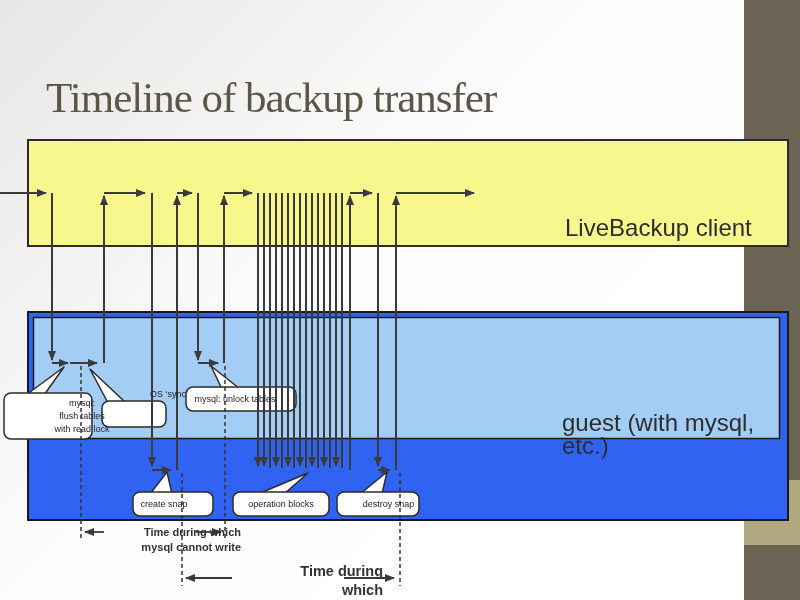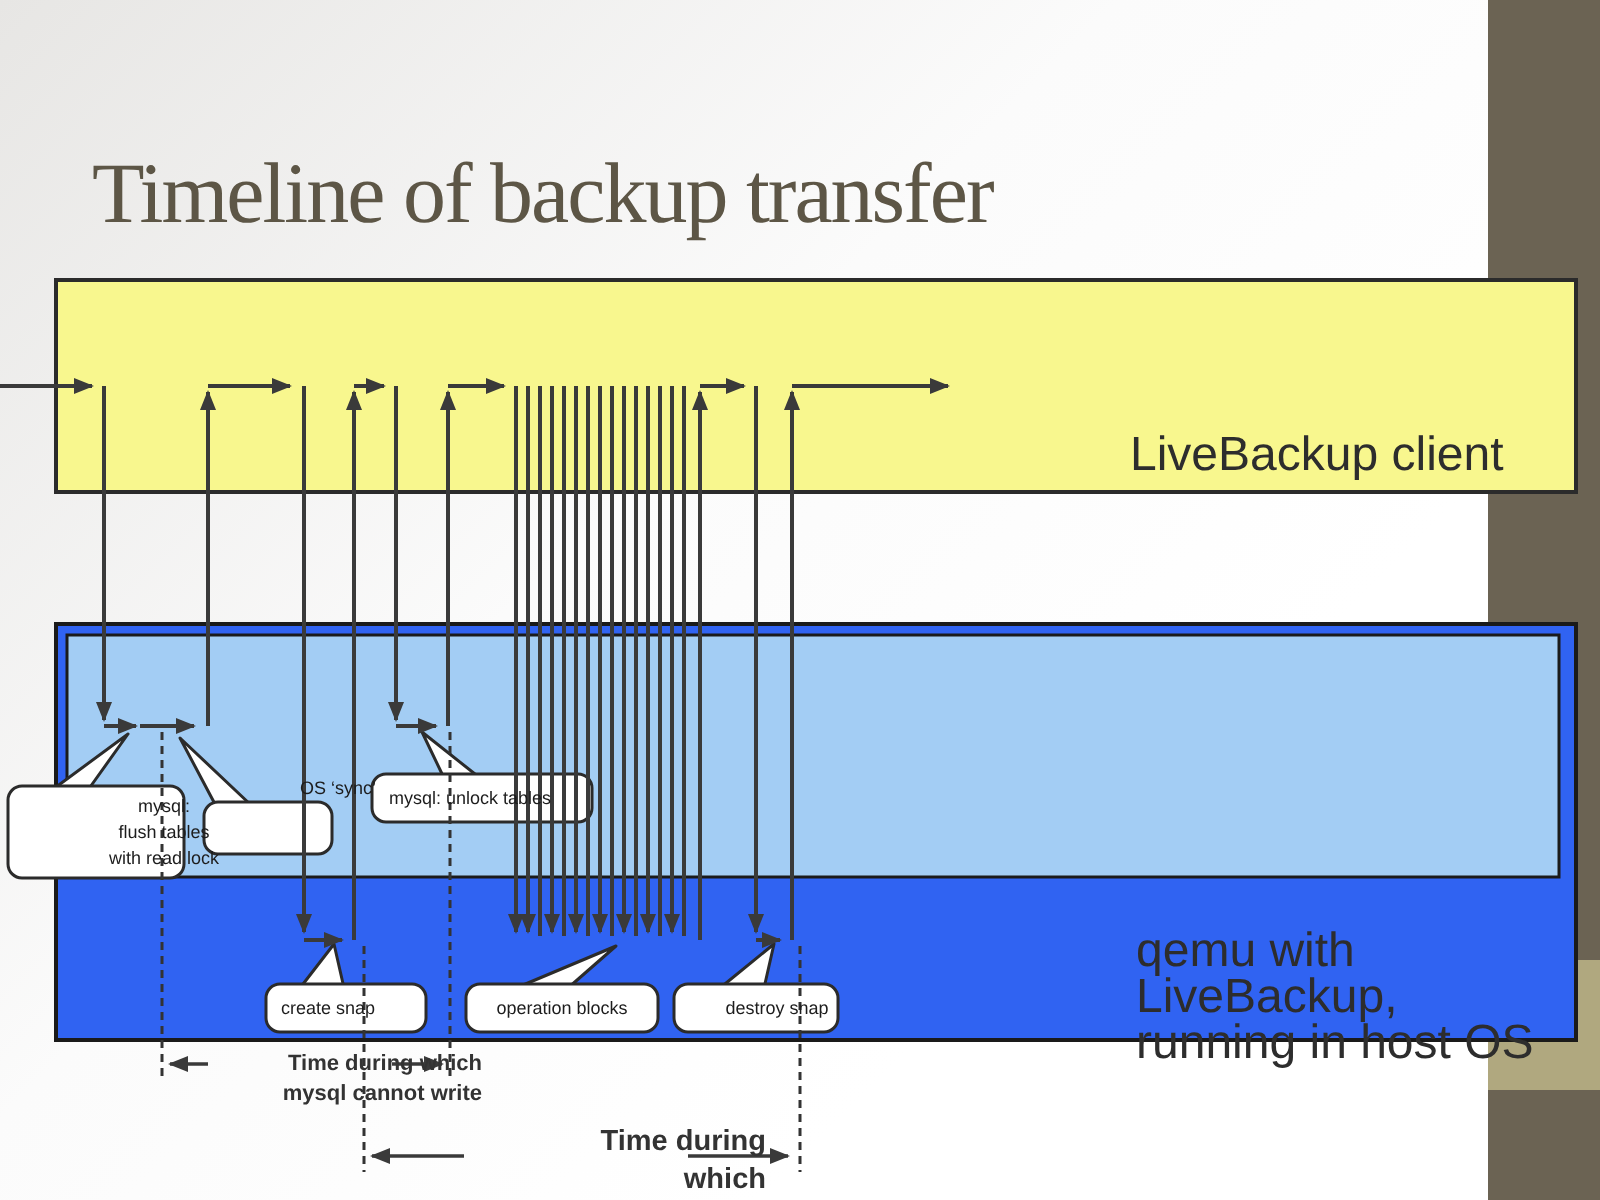--- a/index.html
+++ b/index.html
@@ -107,22 +107,21 @@
 
     <g stroke="#3a3a3a" stroke-width="1.8" fill="none">
       <line x1="104" y1="532" x2="85" y2="532" marker-end="url(#arw)"></line>
       <line x1="196" y1="532" x2="221" y2="532" marker-end="url(#arw)"></line>
       <line x1="232" y1="578" x2="186" y2="578" marker-end="url(#arw)"></line>
       <line x1="344" y1="578" x2="394" y2="578" marker-end="url(#arw)"></line>
     </g>
   </svg>
 
   <div class="lbl" style="left:565px;top:216px;">LiveBackup client</div>
-  <div class="lbl" style="left:568px;top:464px;">qemu with LiveBackup,
-running in host OS</div>
+  <div class="lbl" style="left:562px;top:411px;">guest (with mysql, etc.)</div>
 
   <div class="callout-text" style="left:4px;top:397px;width:88px;margin-left:34px;">mysql:
 flush tables
 with read lock</div>
   <div class="callout-text" style="left:102px;top:388px;width:54px;padding-left:40px;">OS ‘sync’</div>
   <div class="callout-text" style="left:186px;top:393px;width:98px;">mysql: unlock tables</div>
   <div class="callout-text" style="left:133px;top:498px;width:62px;">create snap</div>
   <div class="callout-text" style="left:233px;top:498px;width:96px;">operation blocks</div>
   <div class="callout-text" style="left:337px;top:498px;width:103px;">destroy snap</div>
 

